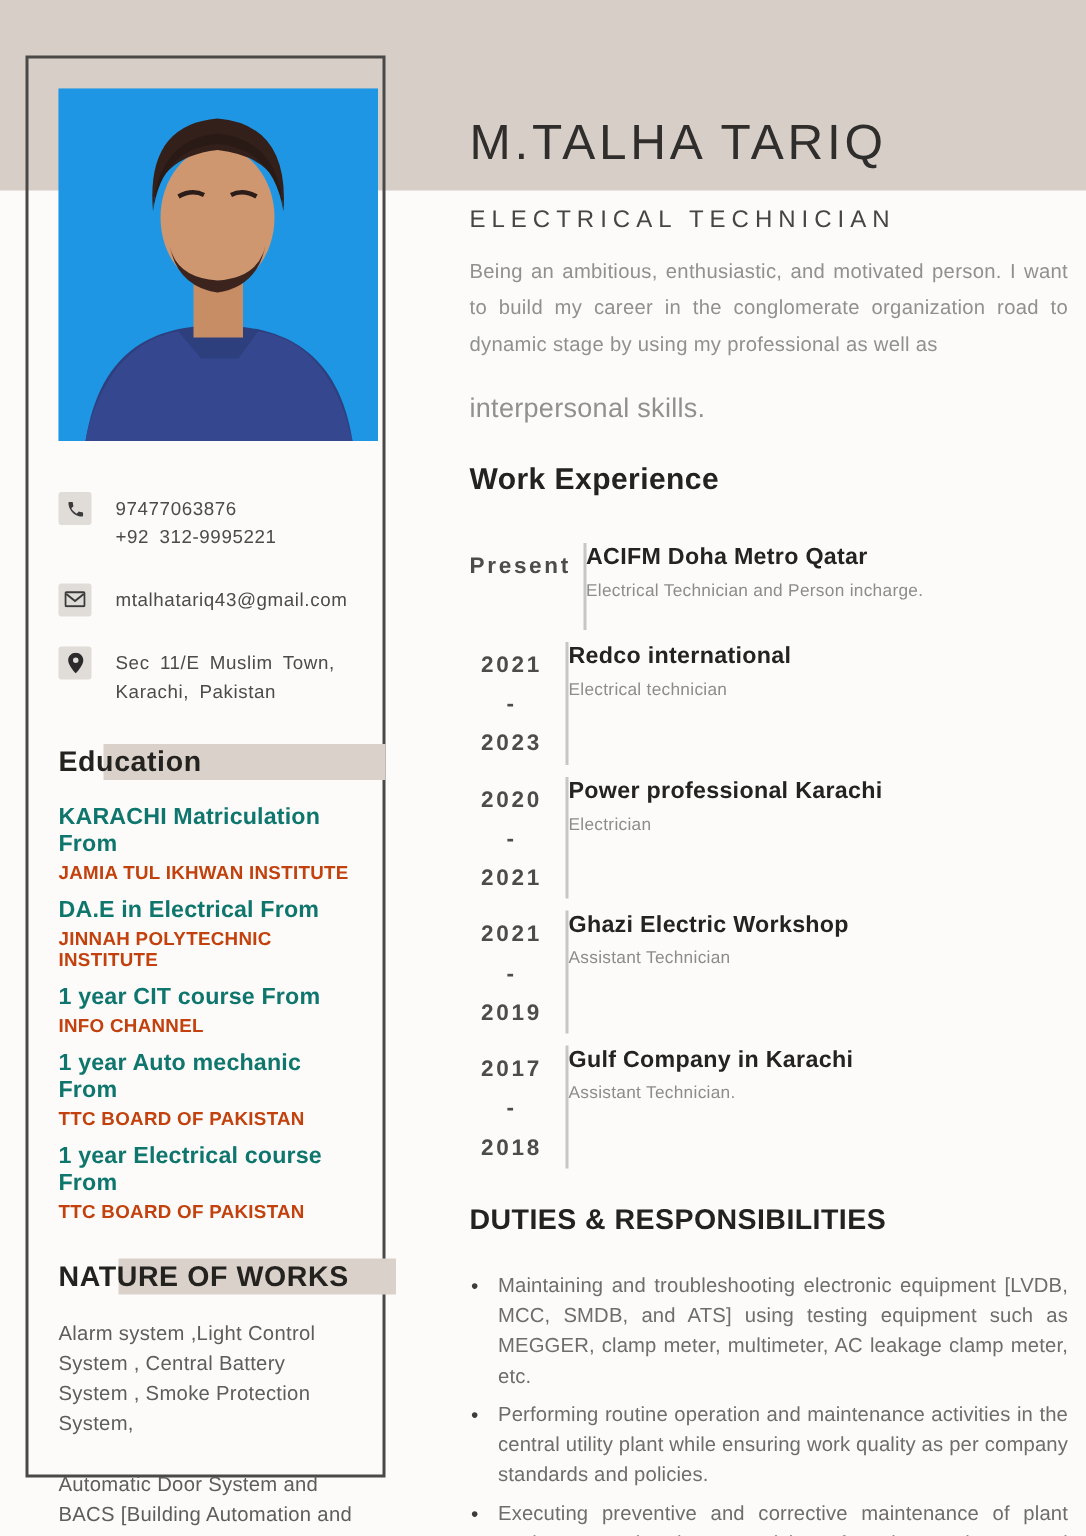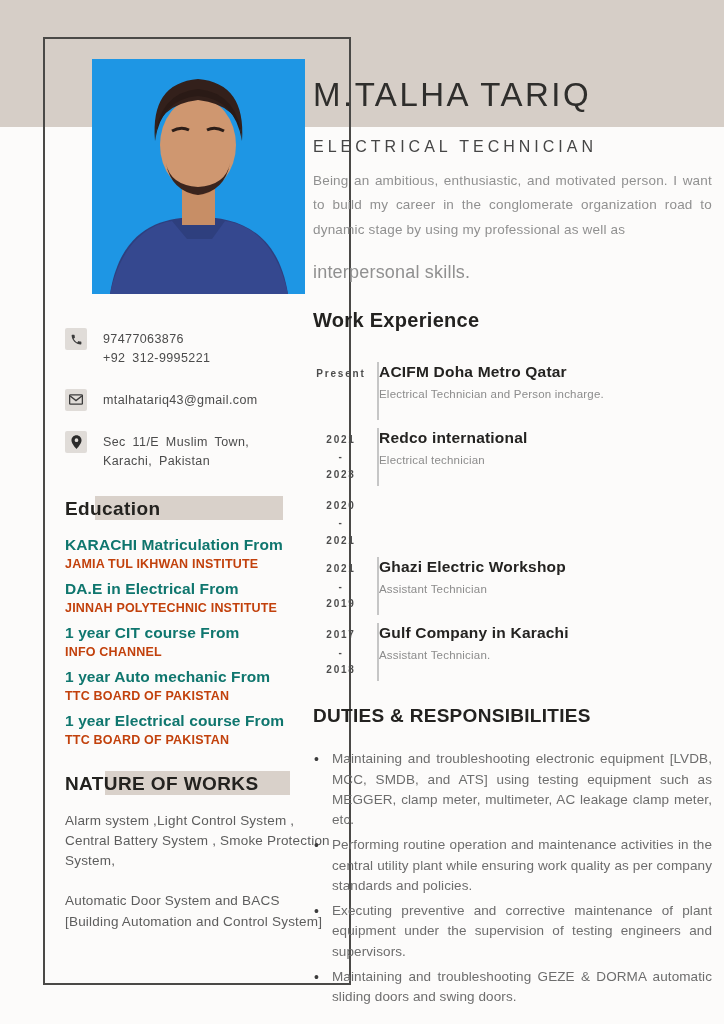--- a/index.html
+++ b/index.html
@@ -11,21 +11,21 @@
     --line:#c6c6c6;
     --border:#4a4947;
   }
   *{margin:0;padding:0;box-sizing:border-box;}
   html,body{background:#ffffff;}
   body{font-family:"Liberation Sans", sans-serif;}
   .page{position:relative;width:724px;height:1024px;background:#fcfbfa;overflow:hidden;}
   .top-band{position:absolute;left:0;top:0;width:724px;height:127px;background:var(--band);}
 
   
-  .left-box{position:absolute;left:43px;top:37px;width:308px;height:948px;border:2px solid var(--border);background:transparent;padding:18px 18px 0 20px;}
+  .left-box{position:absolute;left:17px;top:37px;width:240px;height:948px;border:2px solid var(--border);background:transparent;padding:18px 18px 0 20px;}
   .photo{width:213px;height:235px;margin:2px auto 0;background:var(--photo-bg);overflow:hidden;}
   .photo svg{display:block;}
   .contact{margin-top:34px;}
   .contact-row{display:flex;align-items:flex-start;margin-bottom:20px;}
   .cicon{flex:0 0 22px;width:22px;height:22px;background:#e0dcd8;border-radius:2px;display:flex;align-items:center;justify-content:center;margin-right:16px;}
   .cicon svg{display:block;}
   .ctext{font-size:12.5px;color:#4b4b4b;line-height:1.55;letter-spacing:.4px;word-spacing:3px;padding-top:2px;}
   .side-heading{position:relative;margin:26px 0 16px;font-size:19px;font-weight:bold;color:#23221f;letter-spacing:.4px;}
   .side-heading .bar{position:absolute;left:30px;top:-2px;height:24px;background:var(--highlight);z-index:0;}
   .side-heading .bar.edu{width:188px;}
@@ -38,21 +38,21 @@
 
   
   .right-col{position:absolute;left:313px;top:0;width:399px;}
   .name{margin-top:76px;font-size:33px;font-weight:normal;color:#2f2e2c;letter-spacing:2.5px;}
   .subtitle{margin-top:24px;font-size:16px;color:#454545;letter-spacing:4px;}
   .sec-heading{margin-top:26px;font-size:20px;font-weight:bold;color:#232220;letter-spacing:.3px;}
   .profile-text{margin-top:13px;font-size:13.5px;color:#909090;line-height:1.8;text-align:justify;letter-spacing:.2px;}
   .profile-text2{margin-top:20px;font-size:18px;color:#909090;letter-spacing:.2px;}
   .timeline{margin-top:30px;}
   .tl-entry{display:flex;margin-bottom:8px;}
-  .tl-dates{flex:0 0 56px;text-align:center;font-size:10px;font-weight:bold;color:#4c4c4c;letter-spacing:1.8px;line-height:1.75;padding-top:3px;}
+  .tl-dates{flex:0 0 56px;text-align:center;font-size:15px;font-weight:bold;color:#4c4c4c;letter-spacing:1.8px;line-height:1.75;padding-top:3px;}
   .tl-body{border-left:2px solid var(--line);margin-left:8px;padding-left:0;min-height:58px;}
   .tl-company{font-size:15.5px;font-weight:bold;color:#242321;letter-spacing:.2px;padding-top:1px;}
   .tl-role{margin-top:7px;font-size:11.5px;color:#8c8c8c;letter-spacing:.2px;}
   .duties-heading{margin-top:24px;font-size:19px;font-weight:bold;color:#232220;letter-spacing:.3px;}
   .duties-list{margin-top:22px;list-style:none;}
   .duties-list li{position:relative;padding-left:19px;margin-bottom:5px;font-size:13.5px;color:#6d6d6d;line-height:1.5;text-align:justify;letter-spacing:.1px;}
   .duties-list li::before{content:"\2022";position:absolute;left:1px;top:0;color:#3c3c3c;font-size:14px;}
 </style>
 </head>
 <body>
@@ -179,20 +179,24 @@
           <div class="tl-role">Electrical technician</div>
         </div>
       </div>
 
       <div class="tl-entry">
         <div class="tl-dates">
           <div>2020</div>
           <div>-</div>
           <div>2021</div>
         </div>
+        <div class="tl-body">
+          <div class="tl-company">Power professional Karachi</div>
+          <div class="tl-role">Electrician</div>
+        </div>
       </div>
 
       <div class="tl-entry">
         <div class="tl-dates">
           <div>2021</div>
           <div>-</div>
           <div>2019</div>
         </div>
         <div class="tl-body">
           <div class="tl-company">Ghazi Electric Workshop</div>

